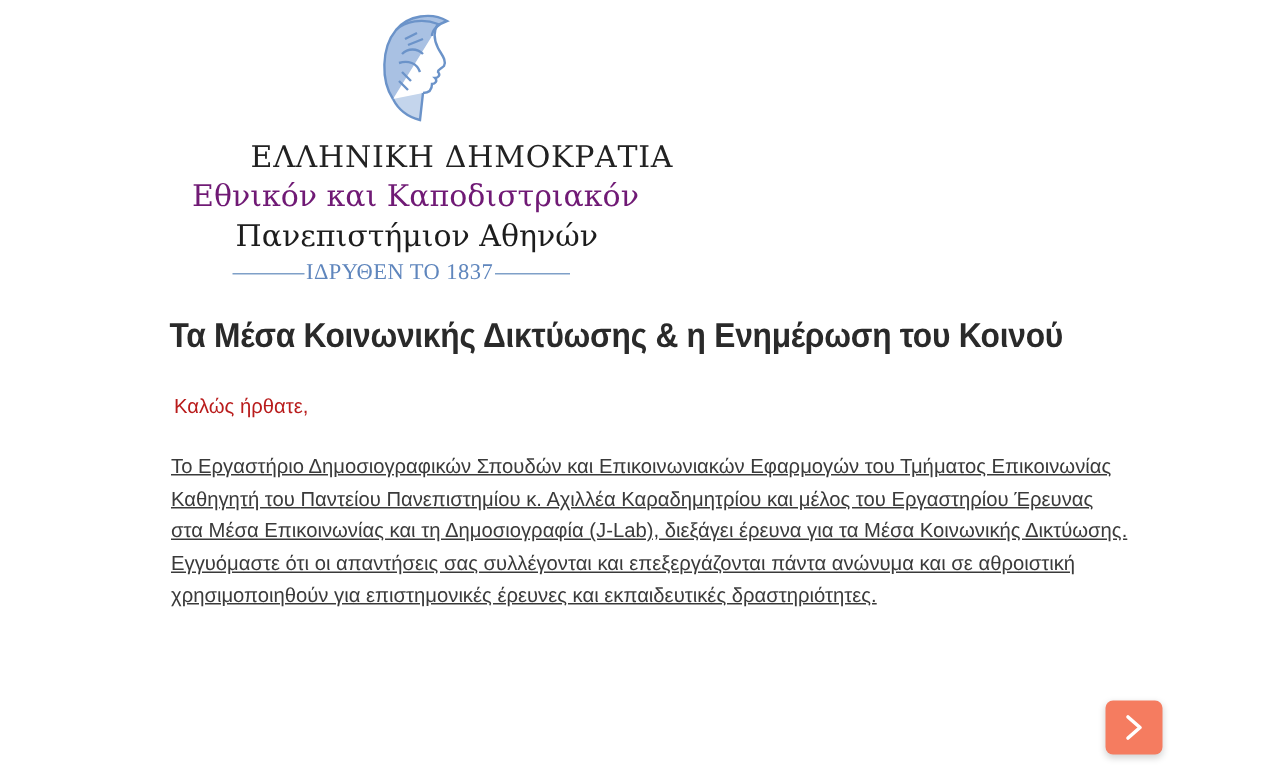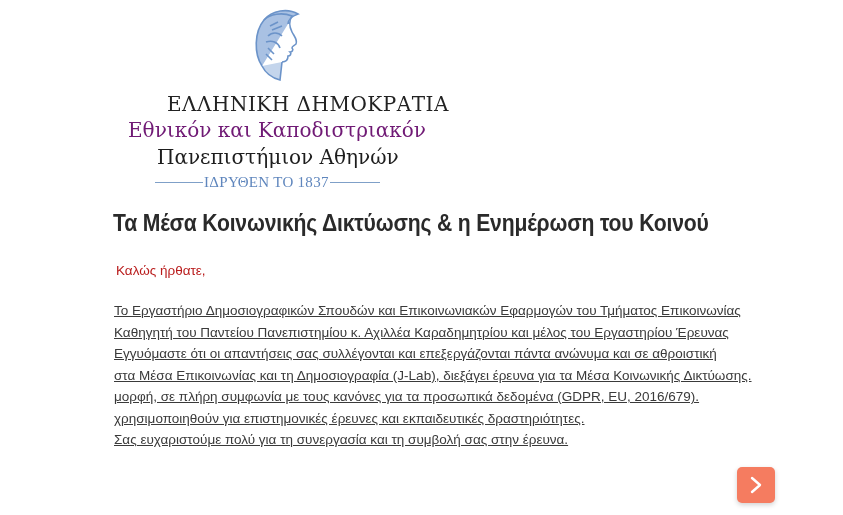--- a/index.html
+++ b/index.html
@@ -174,25 +174,23 @@
   <span class="rule r"></span>
 </div>
 
 <h1 class="title" style="margin:0;">Τα Μέσα Κοινωνικής Δικτύωσης &amp; η Ενημέρωση του Κοινού</h1>
 
 <div class="welcome">Καλώς ήρθατε,</div>
 
 <div class="body-text">
   <p>Το Εργαστήριο Δημοσιογραφικών Σπουδών και Επικοινωνιακών Εφαρμογών του Τμήματος Επικοινωνίας</p>
   <p>Καθηγητή του Παντείου Πανεπιστημίου κ. Αχιλλέα Καραδημητρίου και μέλος του Εργαστηρίου Έρευνας</p>
+  <p>στα Μέσα Επικοινωνίας και τη Δημοσιογραφία (J-Lab), διεξάγει έρευνα για τα Μέσα Κοινωνικής Δικτύωσης.</p>
   <p>Εγγυόμαστε ότι οι απαντήσεις σας συλλέγονται και επεξεργάζονται πάντα ανώνυμα και σε αθροιστική</p>
-  <p>στα Μέσα Επικοινωνίας και τη Δημοσιογραφία (J-Lab), διεξάγει έρευνα για τα Μέσα Κοινωνικής Δικτύωσης.</p>
-  <p>μορφή, σε πλήρη συμφωνία με τους κανόνες για τα προσωπικά δεδομένα (GDPR, EU, 2016/679).</p>
   <p>χρησιμοποιηθούν για επιστημονικές έρευνες και εκπαιδευτικές δραστηριότητες.</p>
-  <p>Σας ευχαριστούμε πολύ για τη συνεργασία και τη συμβολή σας στην έρευνα.</p>
 </div>
 
 <div class="next-button">
   <svg viewBox="0 0 16 18">
     <path d="M4 2 L12 9 L4 16" fill="none" stroke="#ffffff" stroke-width="2.4" stroke-linecap="round" stroke-linejoin="round"></path>
   </svg>
 </div>
 
 <div class="footer-caption"></div>
 

